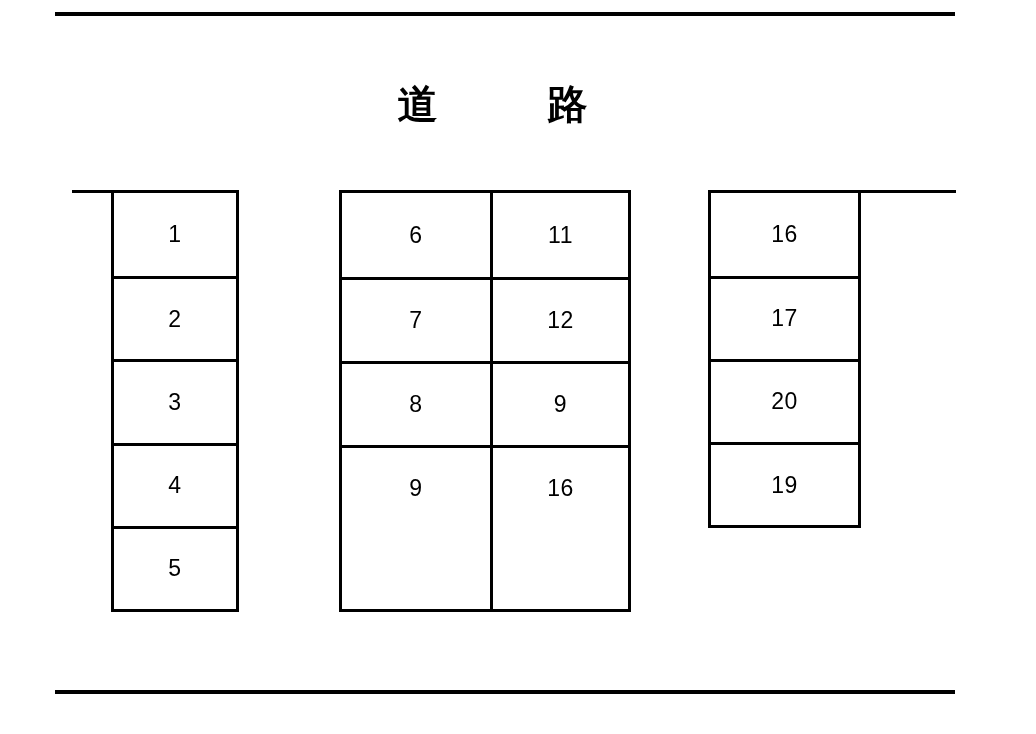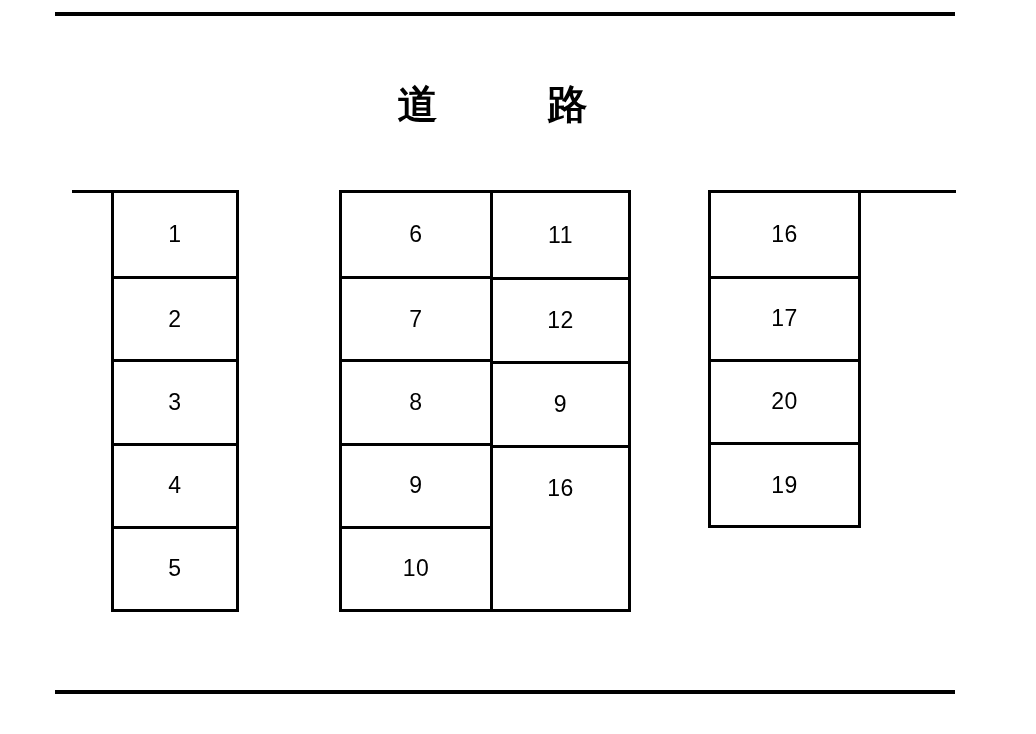--- a/index.html
+++ b/index.html
@@ -121,21 +121,20 @@
       <div class="stall">5</div>
     </div>
   </div>
 
   <div class="block" id="block-middle">
     <div class="col col-a">
       <div class="stall">6</div>
       <div class="stall">7</div>
       <div class="stall">8</div>
       <div class="stall">9</div>
-      <div class="stall">10</div>
     </div>
     <div class="col col-b">
       <div class="stall">11</div>
       <div class="stall">12</div>
       <div class="stall">9</div>
       <div class="stall">16</div>
     </div>
   </div>
 
   <div class="block" id="block-right">

